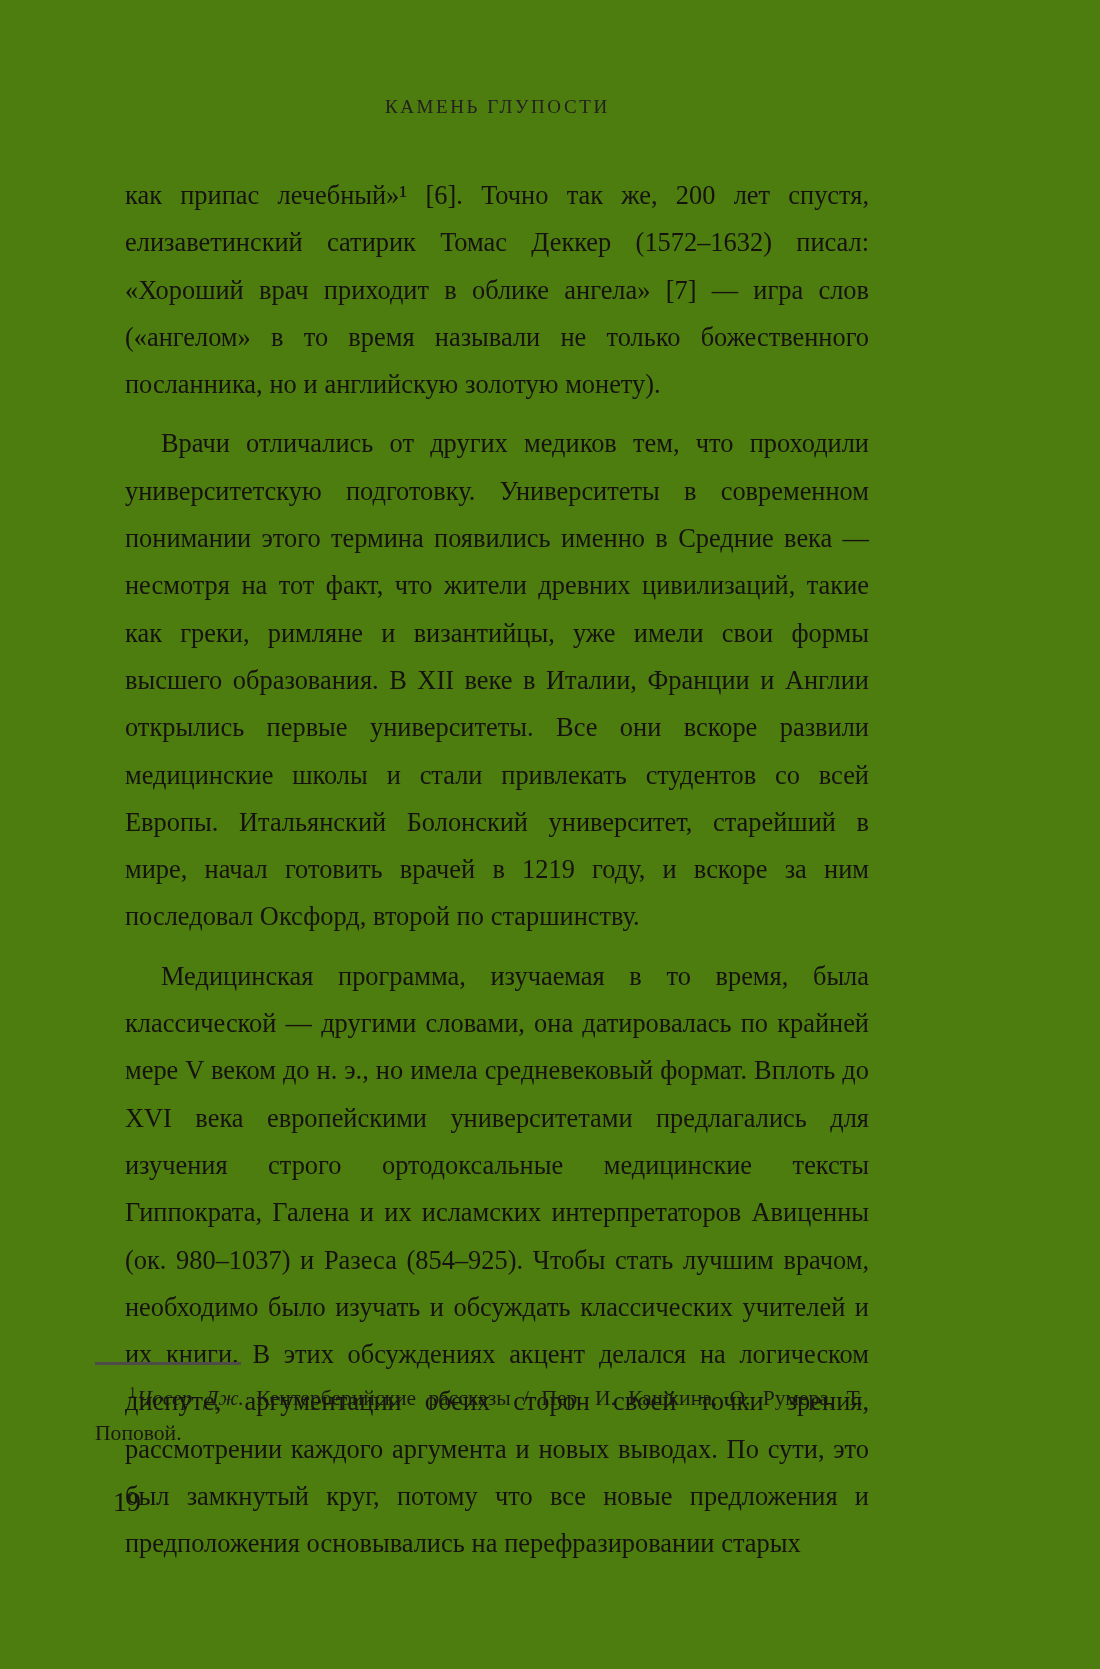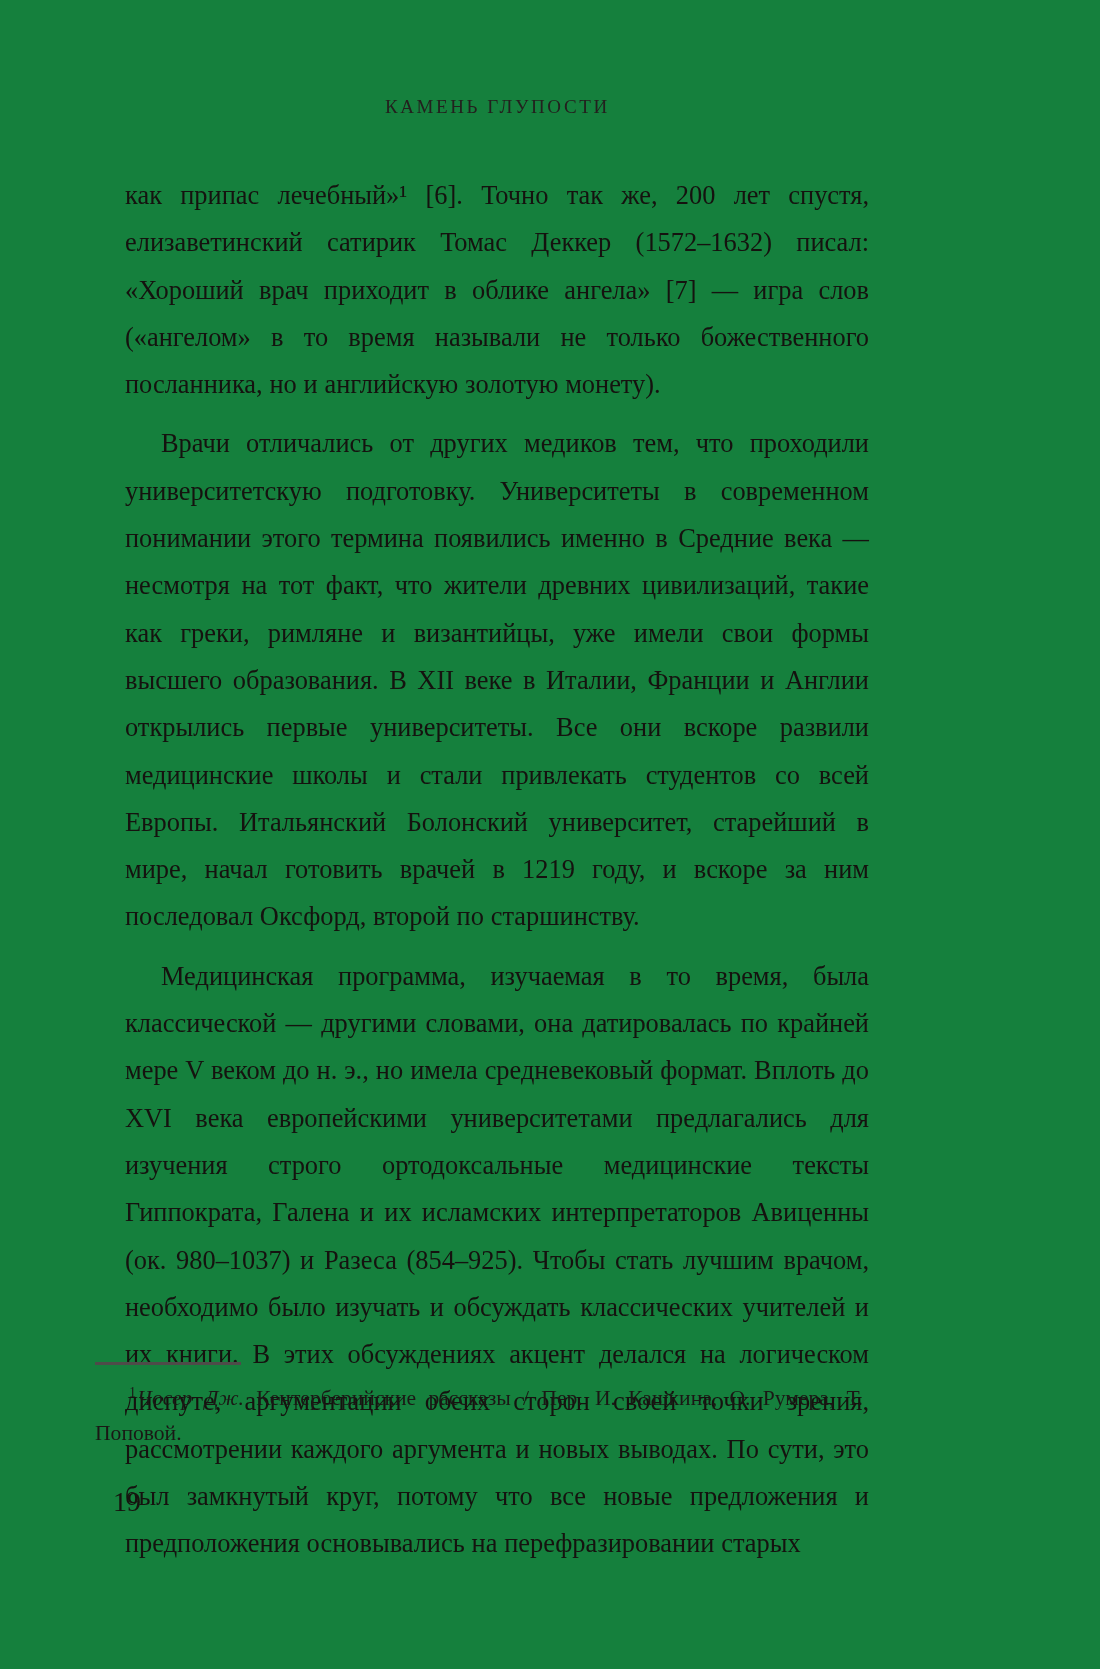--- a/index.html
+++ b/index.html
@@ -15,21 +15,21 @@
     color: #14110f;
     overflow: hidden;
   }
 
   .page {
     position: absolute;
     left: 0;
     top: 0;
     width: 1100px;
     height: 1669px;
-    background: #15803d;
+    background: #4d7c0f;
   }
 
   
   .running-head {
     position: absolute;
     left: 113px;
     top: 96px;
     width: 766px;
     text-align: center;
     font-size: 19px;

